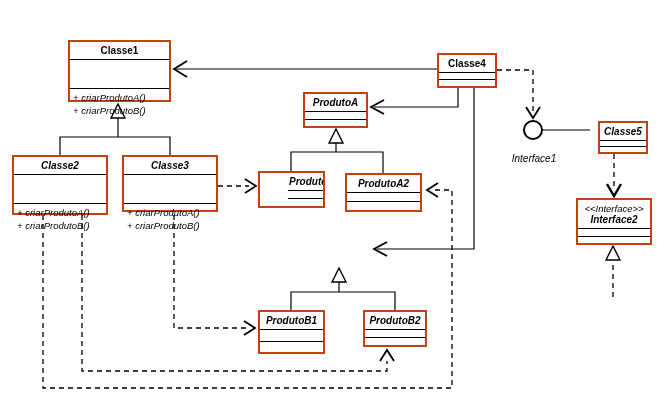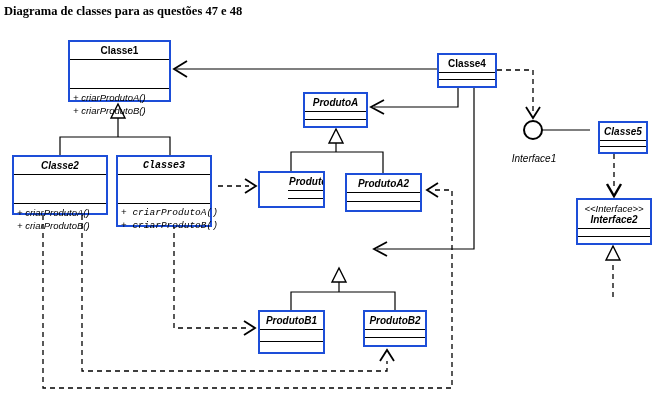--- a/index.html
+++ b/index.html
@@ -7,21 +7,21 @@
     position:relative;width:666px;height:405px;background:#ffffff;overflow:hidden;
     font-family:"Liberation Sans",sans-serif;
   }
   #diagram-title{
     position:absolute;left:4px;top:4px;
     font-family:"Liberation Serif",serif;font-weight:bold;font-size:12.5px;color:#000;
     white-space:nowrap;
   }
   svg{position:absolute;left:0;top:0;}
   .uml-box{
-    position:absolute;box-sizing:border-box;background:#ffffff;border:2px solid #1d4ed8;
+    position:absolute;box-sizing:border-box;background:#ffffff;border:2px solid #c2410c;
     display:flex;flex-direction:column;color:#000;
   }
   .c-title{
     flex:0 0 auto;text-align:center;font-size:10px;line-height:12px;
     padding:3px 1px 2px 1px;white-space:nowrap;overflow:hidden;
   }
   .nm-bold{font-weight:bold;font-style:normal;}
   .nm-abs{font-weight:bold;font-style:italic;}
   .cmp{flex:1 1 auto;border-top:1.5px solid #000;min-height:5px;}
   .cmp-attr{flex:0 0 8px;border-top:1.5px solid #000;}
@@ -39,21 +39,20 @@
   .tri{fill:#ffffff;stroke:#000;stroke-width:1.4;}
   .ah{stroke:#000;fill:none;stroke-width:1.8;}
   .ah-thick{stroke:#000;fill:none;stroke-width:2.4;}
   .lolli{fill:#ffffff;stroke:#000;stroke-width:2;}
 </style>
 </head>
 <body>
 
 <div id="stage">
 
-  <div id="diagram-title">Diagrama de classes para as questões 47 e 48</div>
 
   <svg width="666" height="405" viewBox="0 0 666 405">
 
     <g>
       <path class="ln" d="M60,155 L60,137 L170,137 L170,155 M118,137 L118,118"></path>
       <polygon class="tri" points="118,104 111,118 125,118"></polygon>
     </g>
 
     <g>
       <path class="ln" d="M291,171 L291,152 L383,152 L383,173 M336,152 L336,143"></path>
@@ -131,21 +130,21 @@
 
   <div class="uml-box" style="left:12px;top:155px;width:96px;height:60px;">
     <div class="c-title nm-abs">Classe2</div>
     <div class="cmp-attr"></div>
     <div class="cmp-methods">
       <div>+ criarProdutoA()</div>
       <div>+ criarProdutoB()</div>
     </div>
   </div>
 
-  <div class="uml-box" style="left:116px;top:155px;width:96px;height:72px;font-family:Liberation Mono, monospace;">
+  <div class="uml-box" style="left:122px;top:155px;width:96px;height:57px;">
     <div class="c-title nm-abs">Classe3</div>
     <div class="cmp-attr"></div>
     <div class="cmp-methods">
       <div>+ criarProdutoA()</div>
       <div>+ criarProdutoB()</div>
     </div>
   </div>
 
   <div class="uml-box" style="left:437px;top:53px;width:60px;height:35px;">
     <div class="c-title nm-bold">Classe4</div>

